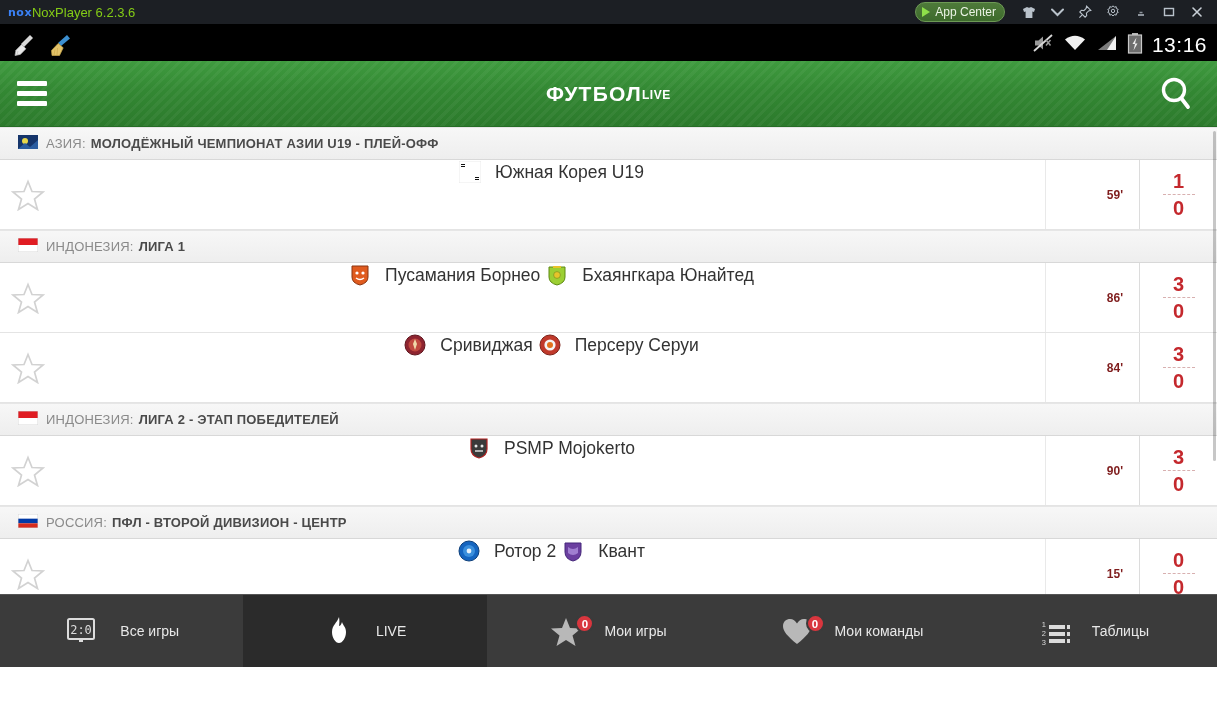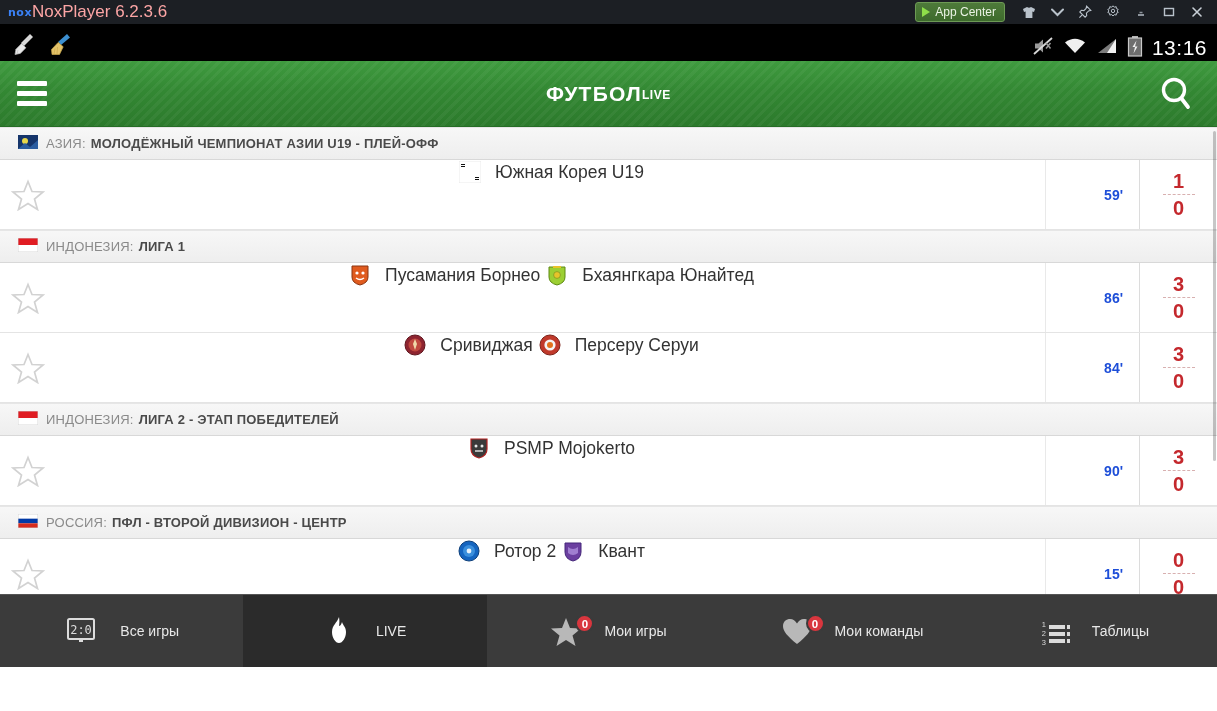--- a/index.html
+++ b/index.html
@@ -18,27 +18,27 @@
     color: #cfd6dd;
     font-size: 12.5px;
     position: relative;
   }
   .nox-logo {
     margin-left: 8px; margin-right: 0;
     color: #3b82f6; font-size: 11px; font-weight: bold;
     letter-spacing: .5px;
     font-family: "DejaVu Sans", sans-serif;
   }
-  .nox-title { font-size: 17px; color: #fca5a5; }
+  .nox-title { font-size: 13px; color: #84cc16; }
   .tb-right { margin-left: auto; display: flex; align-items: center; height: 100%; }
   .appcenter {
     display: flex; align-items: center; gap: 5px;
     background: linear-gradient(#4e7a3a, #3d6b2c);
     border: 1px solid #6d9a55;
-    border-radius: 3px;
+    border-radius: 10px;
     padding: 2px 8px 2px 6px;
     color: #eaf3e4; font-size: 12px;
     margin-right: 10px;
   }
   .play-tri {
     width: 0; height: 0;
     border-left: 8px solid #8fe04a;
     border-top: 5px solid transparent;
     border-bottom: 5px solid transparent;
   }
@@ -48,22 +48,22 @@
     color: #b9c2cb;
     font-size: 13px;
     line-height: 1;
   }
   .tb-icon svg { display: block; }
 
   
   .statusbar {
     height: 37px; width: 100%;
     background: #000;
-    display: flex; align-items: flex-end;
-    padding: 0 10px 0 12px;
+    display: flex; align-items: flex-start;
+    padding: 8px 10px 0 12px;
     color: #fff;
   }
   .sb-left { display: flex; align-items: center; gap: 10px; }
   .sb-right { margin-left: auto; display: flex; align-items: center; gap: 9px; }
   .clock { font-size: 21px; color: #fff; font-family: "Liberation Sans", sans-serif; letter-spacing: .5px; }
 
   
   .appbar {
     height: 66px; width: 100%;
     background:
@@ -135,21 +135,21 @@
     flex: 0 0 auto;
     display: block;
   }
   .team-name { font-size: 17.5px; color: #333; white-space: nowrap; }
   .minute-cell {
     width: 94px;
     display: flex; align-items: center; justify-content: flex-end;
     padding-right: 16px;
     border-left: 1px solid #e9e9e9;
   }
-  .minute { color: #1d4ed8; font-size: 14px; font-weight: bold; }
+  .minute { color: #7f1d1d; font-size: 12px; font-weight: bold; }
   .score-cell {
     width: 78px;
     display: flex; flex-direction: column; align-items: center; justify-content: center;
     gap: 2px;
     border-left: 1px solid #dcdcdc;
   }
   .score {
     color: #c4282d; font-size: 20px; font-weight: bold; line-height: 20px;
   }
   .score-sep {

